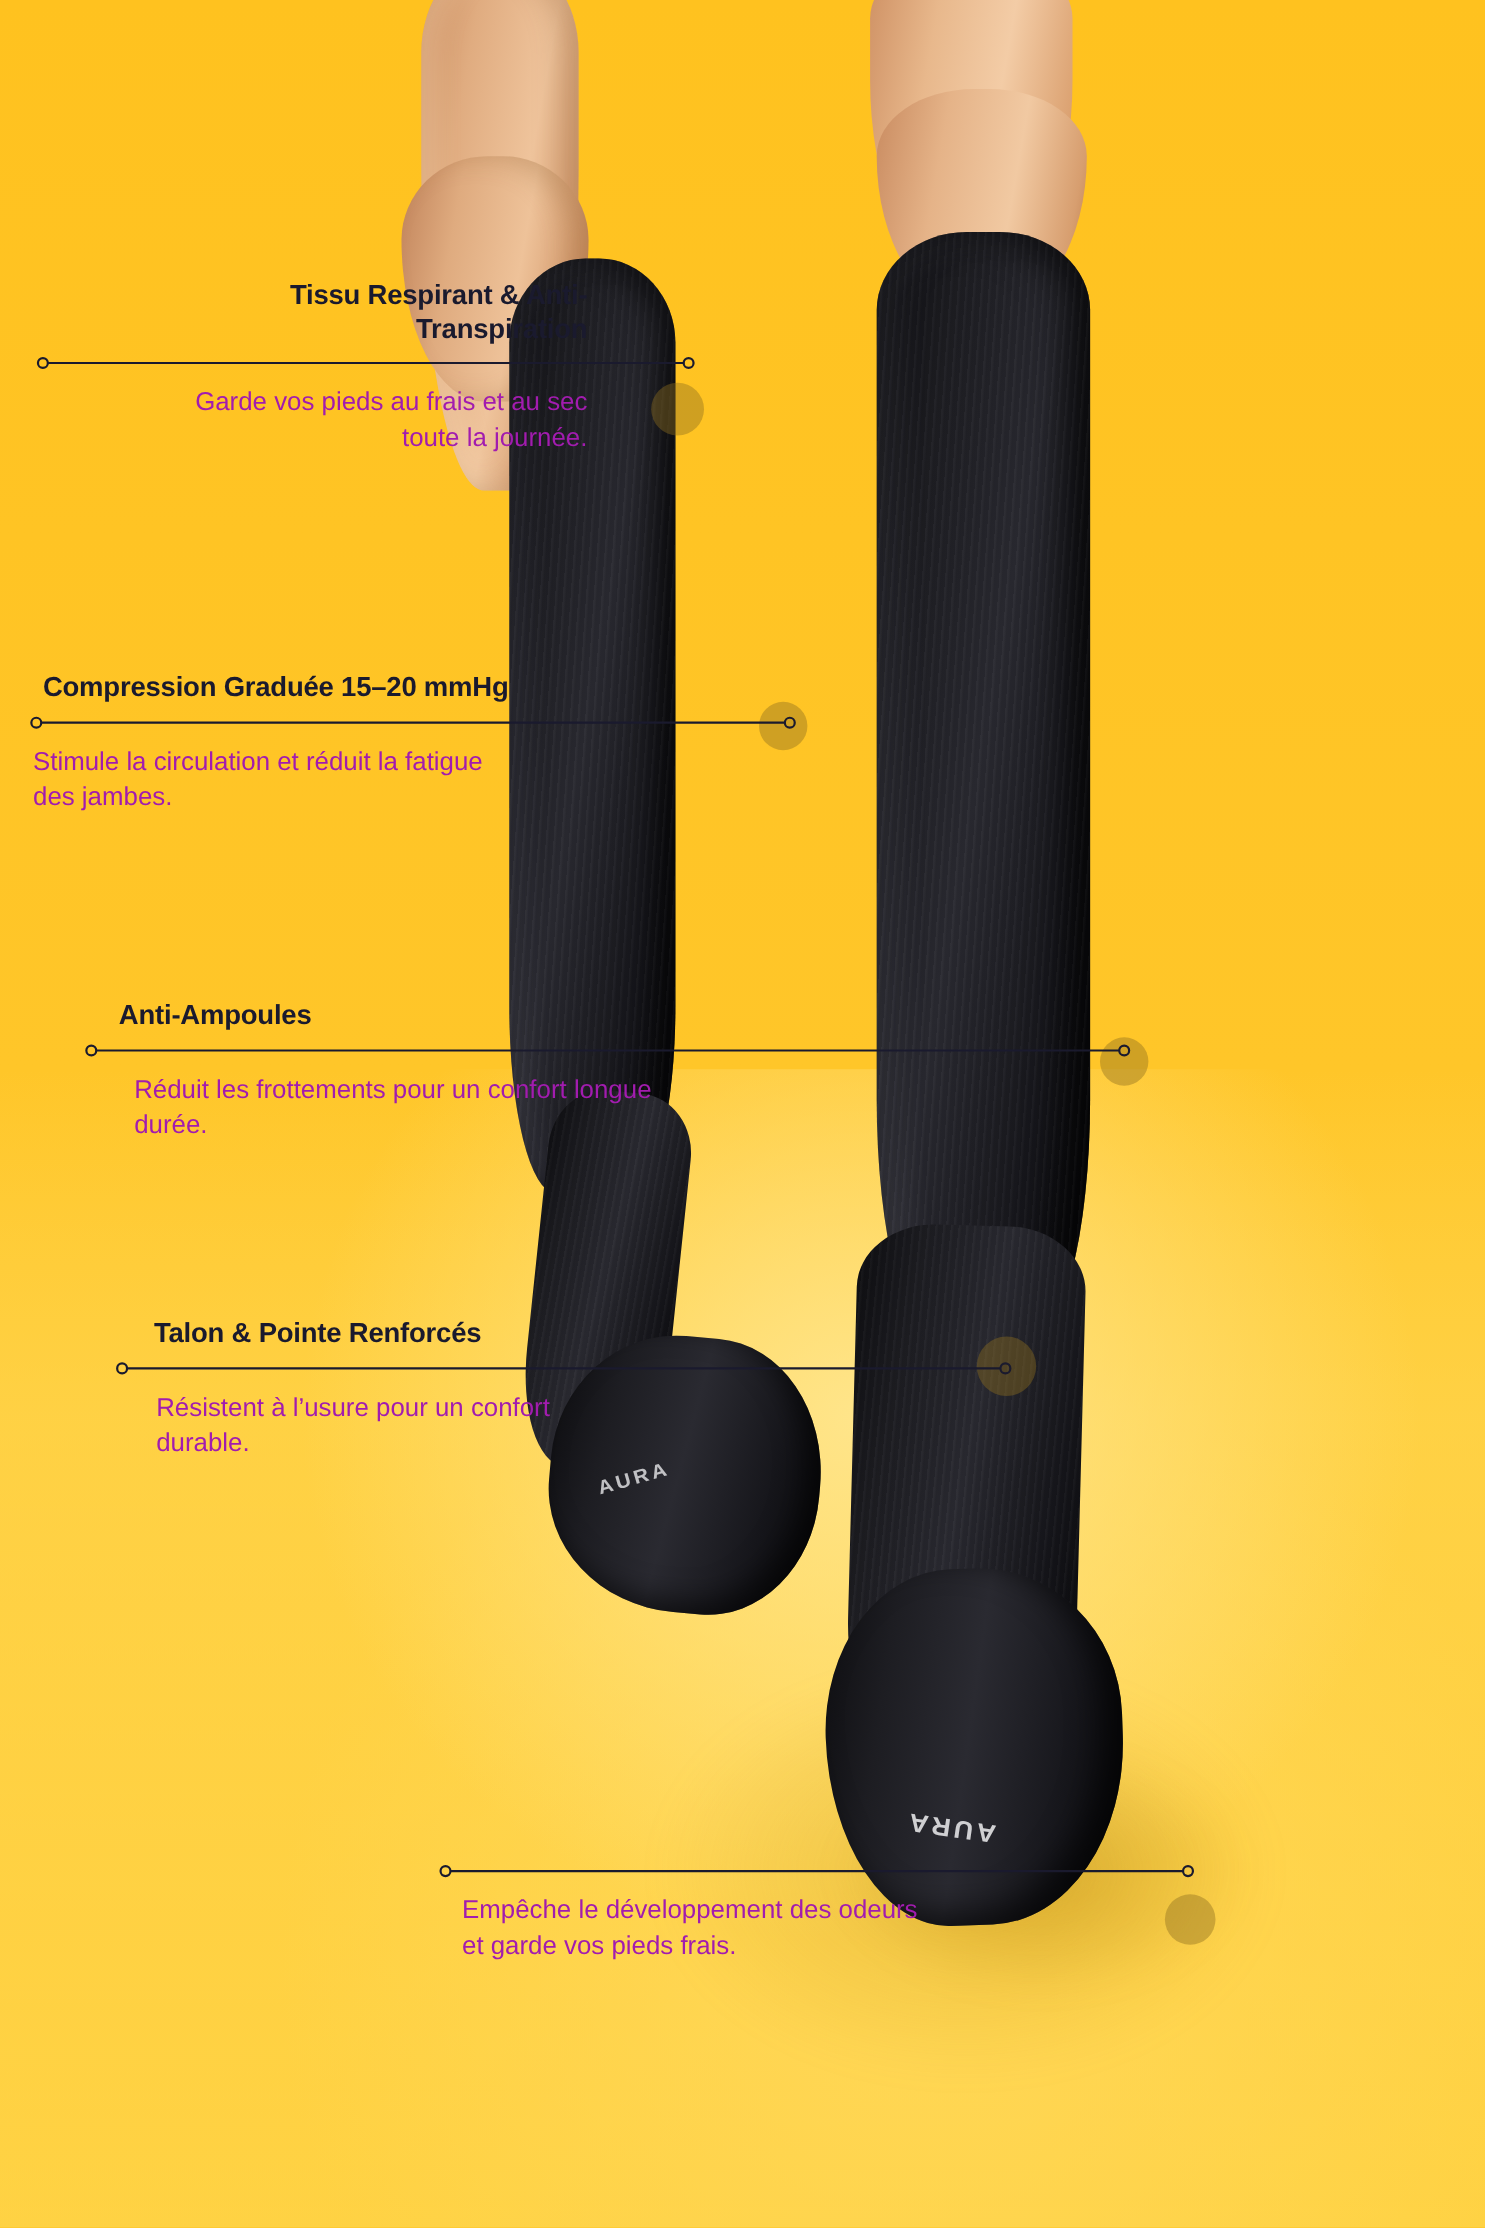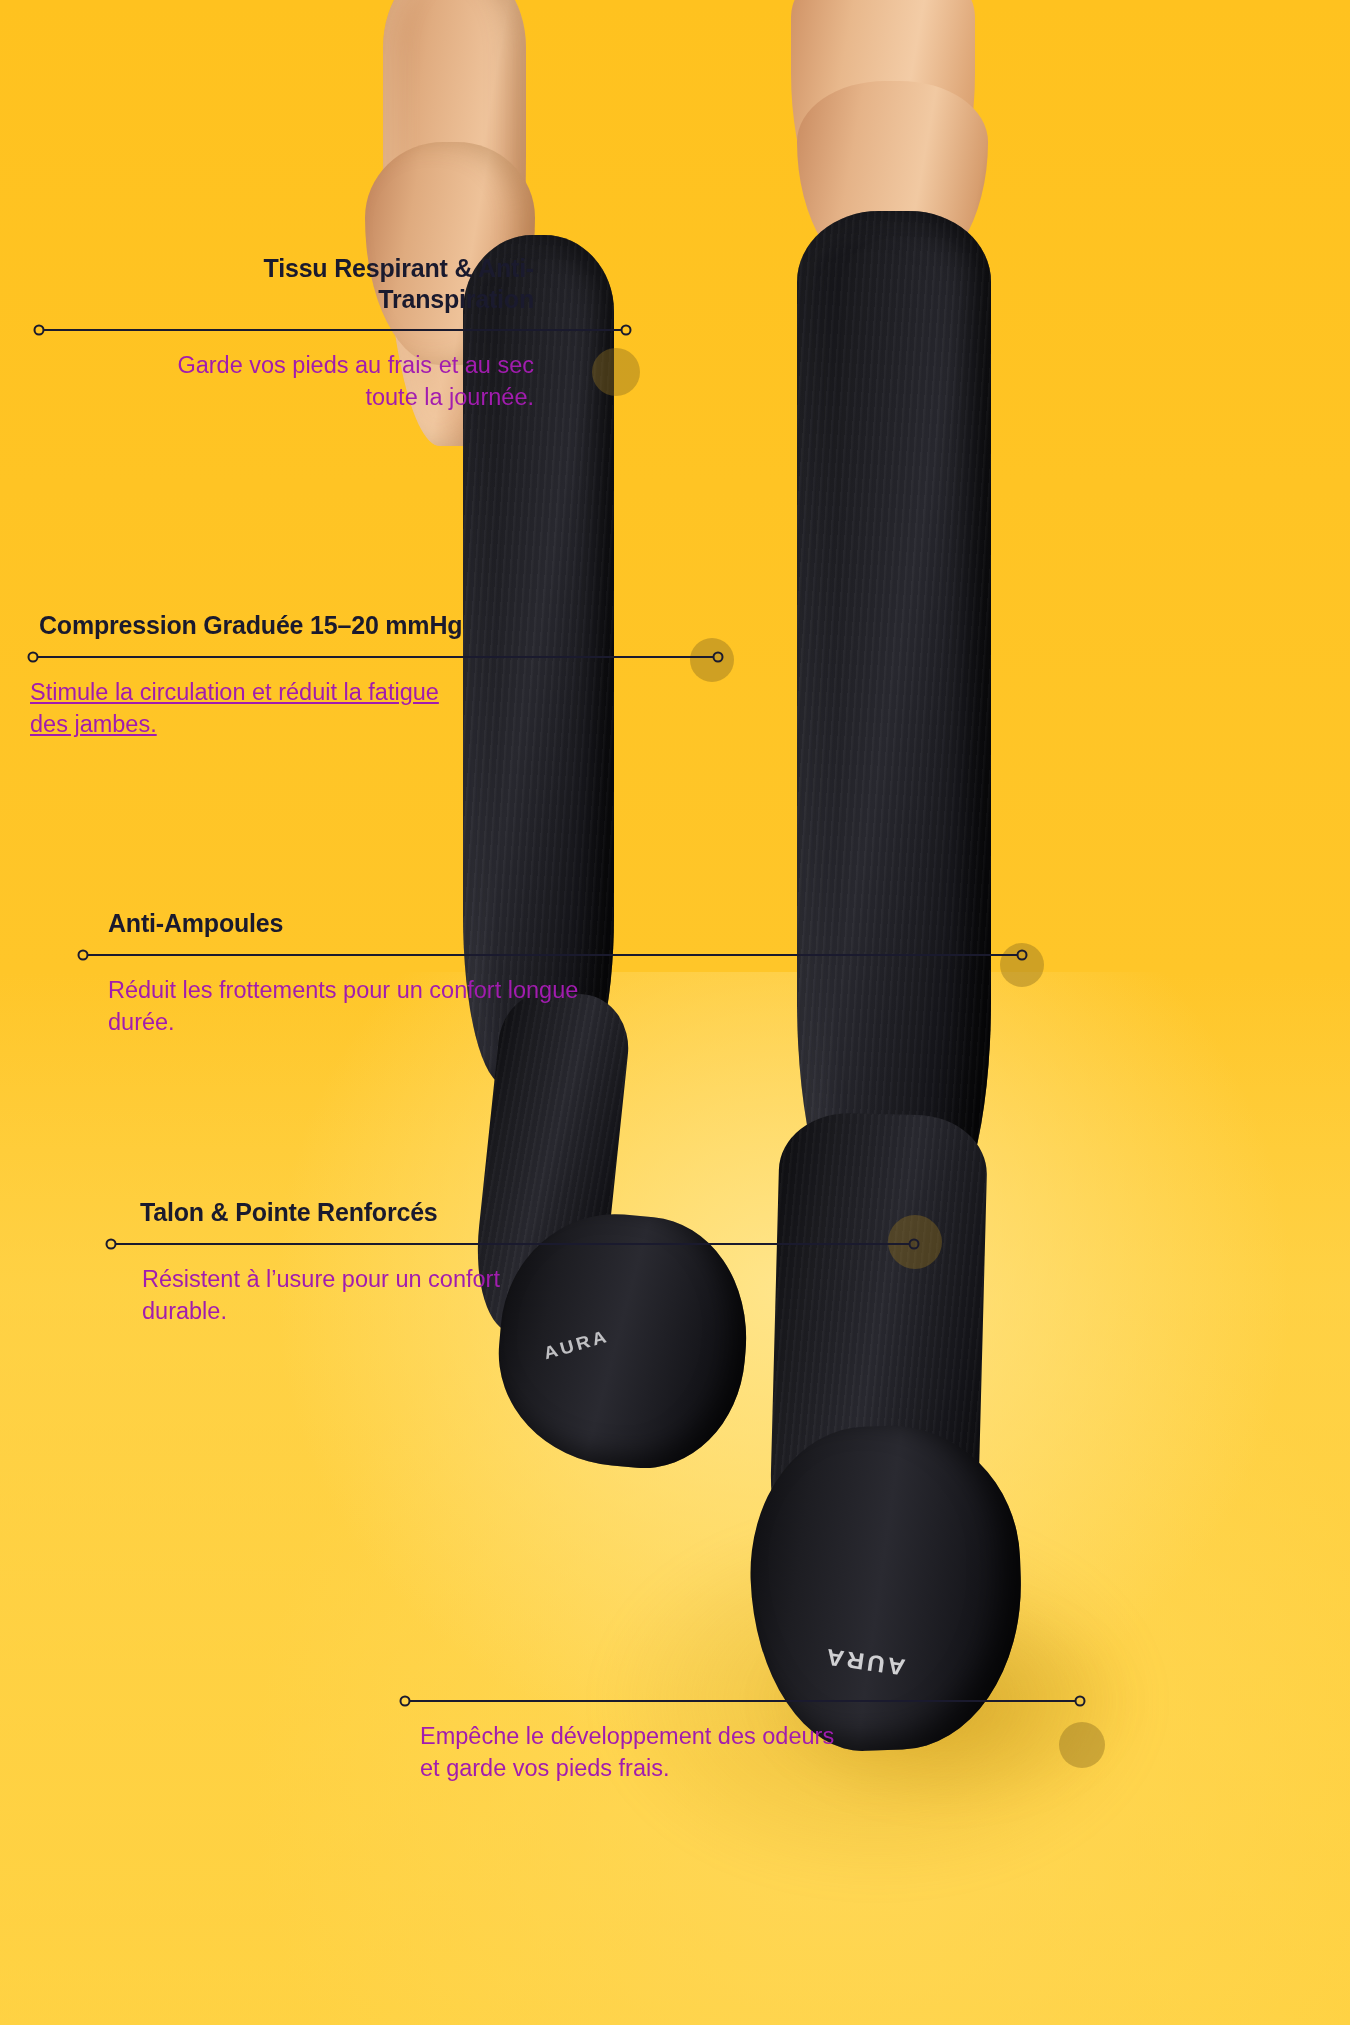--- a/index.html
+++ b/index.html
@@ -177,24 +177,24 @@
   .leader {
     position: relative;
     height: 14px;
   }
   .leader svg { display: block; overflow: visible; }
 
   .c1 { left: 34px; top: 253px; width: 500px; text-align: right; }
   .c1 .desc { margin-left: 2px; }
   .c2 { left: 28px; top: 610px; width: 560px; }
   .c2 .title { margin-left: 11px; }
-  .c2 .desc { margin-left: 2px; text-decoration: underline; }
+  .c2 .desc { margin-left: 2px; }
   .c3 { left: 78px; top: 908px; width: 620px; }
   .c3 .title { margin-left: 30px; }
-  .c3 .desc { margin-left: 30px; }
+  .c3 .desc { margin-left: 44px; }
   .c4 { left: 106px; top: 1197px; width: 660px; }
   .c4 .title { margin-left: 34px; }
   .c4 .desc { margin-left: 36px; }
   .c5 { left: 400px; top: 1694px; width: 630px; }
   .c5 .title { margin-left: 20px; }
   .c5 .desc { margin-left: 20px; }
 
   .dot-end {
     position: absolute;
     border-radius: 50%;

